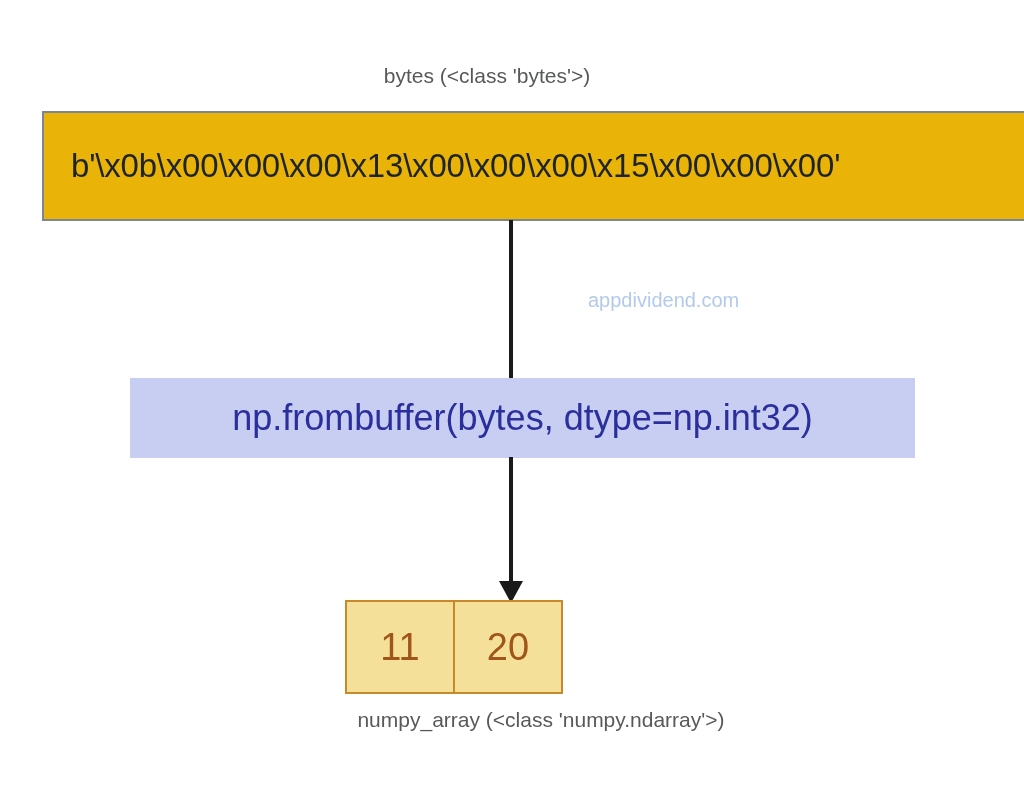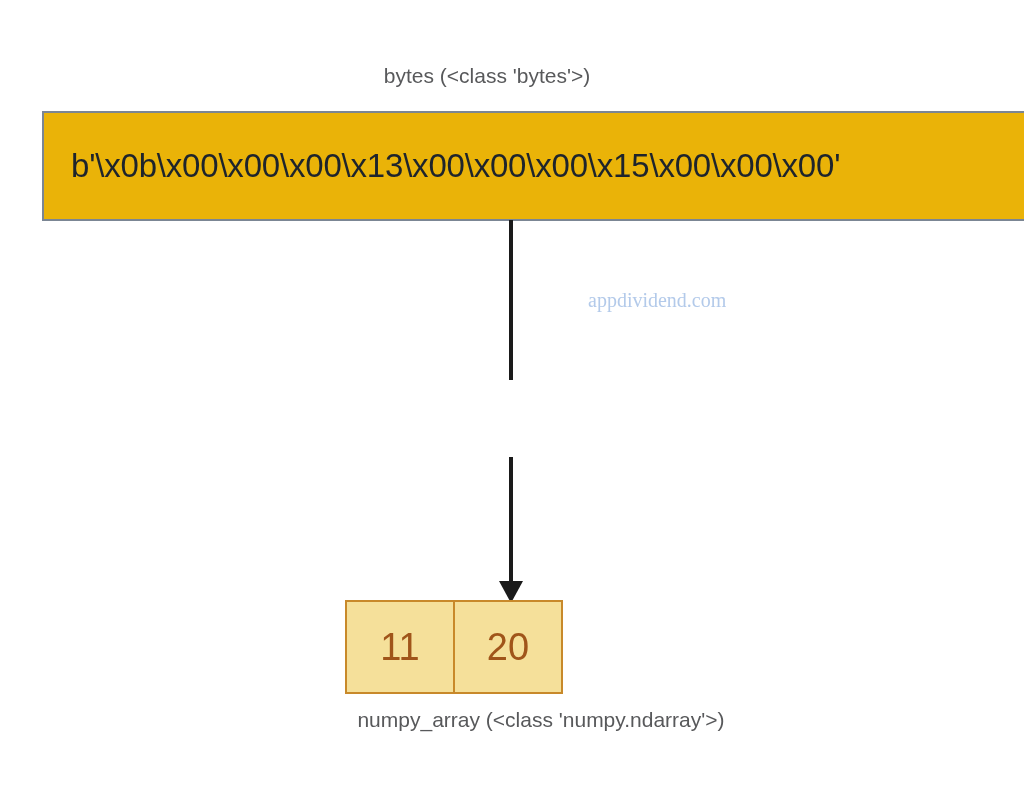--- a/index.html
+++ b/index.html
@@ -70,21 +70,21 @@
   }
 
   
   #watermark {
     position: absolute;
     left: 588px;
     top: 285px;
     color: #b3caea;
     font-size: 20px;
     white-space: nowrap;
-    font-family: Liberation Serif, serif;
+    font-family: Liberation Sans, sans-serif;
   }
 
   
   #function-box {
     position: absolute;
     left: 130px;
     top: 374px;
     width: 785px;
     height: 80px;
     background: #c8cdf2;
@@ -152,20 +152,23 @@
   <div id="bytes-box">
     <span id="bytes-value">b'\x0b\x00\x00\x00\x13\x00\x00\x00\x15\x00\x00\x00'</span>
   </div>
 
   <svg class="arrow-svg" id="arrow-top" viewBox="0 0 60 160">
     <line x1="29" y1="0" x2="29" y2="160" stroke="#1a1a1a" stroke-width="4"></line>
   </svg>
 
   <div id="watermark">appdividend.com</div>
 
+  <div id="function-box">
+    <span id="function-label">np.frombuffer(bytes, dtype=np.int32)</span>
+  </div>
 
   <svg class="arrow-svg" id="arrow-bottom" viewBox="0 0 60 146">
     <line x1="29" y1="0" x2="29" y2="128" stroke="#1a1a1a" stroke-width="4"></line>
     <polygon points="17,124 41,124 29,146" fill="#1a1a1a"></polygon>
   </svg>
 
   <div id="numpy-array">
     <div class="array-cell">11</div>
     <div class="array-cell">20</div>
   </div>

